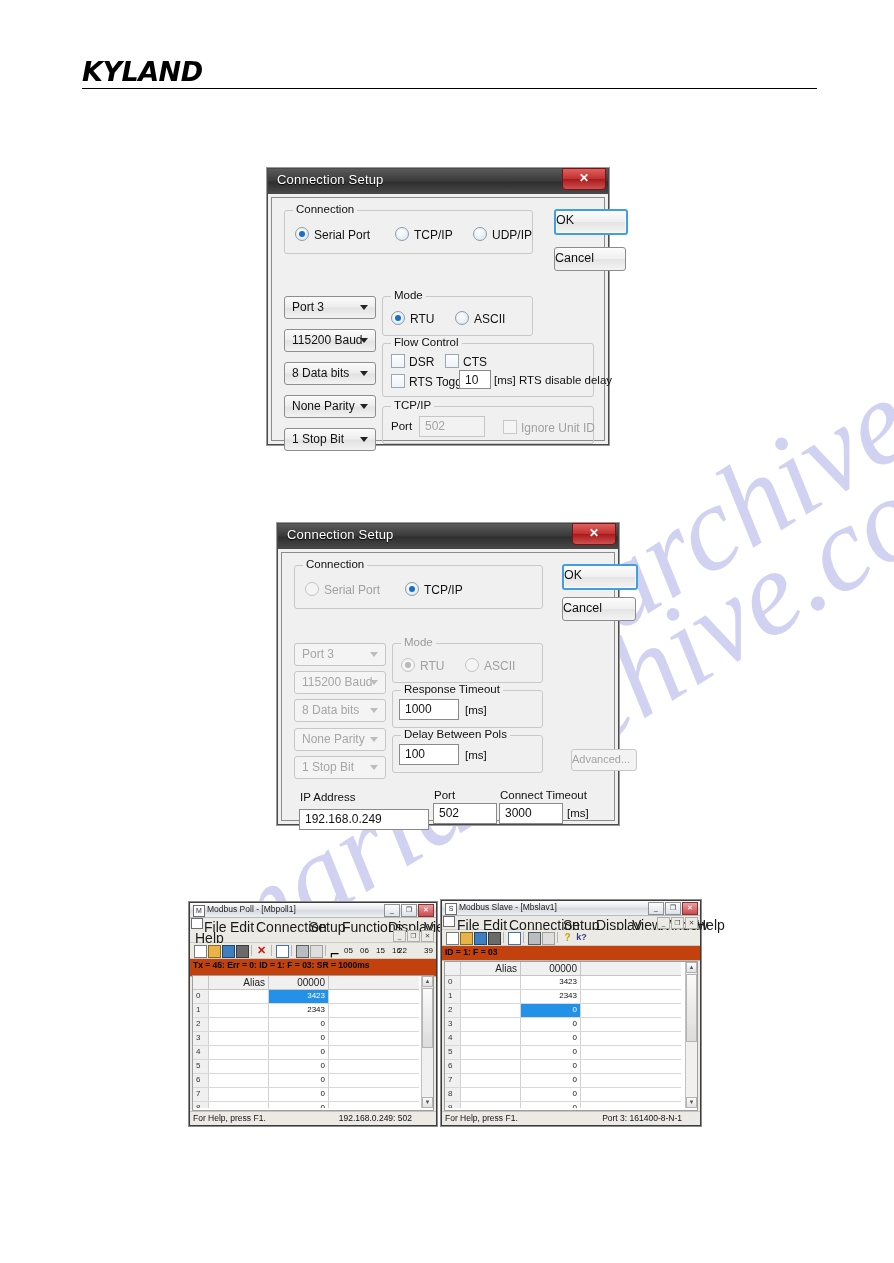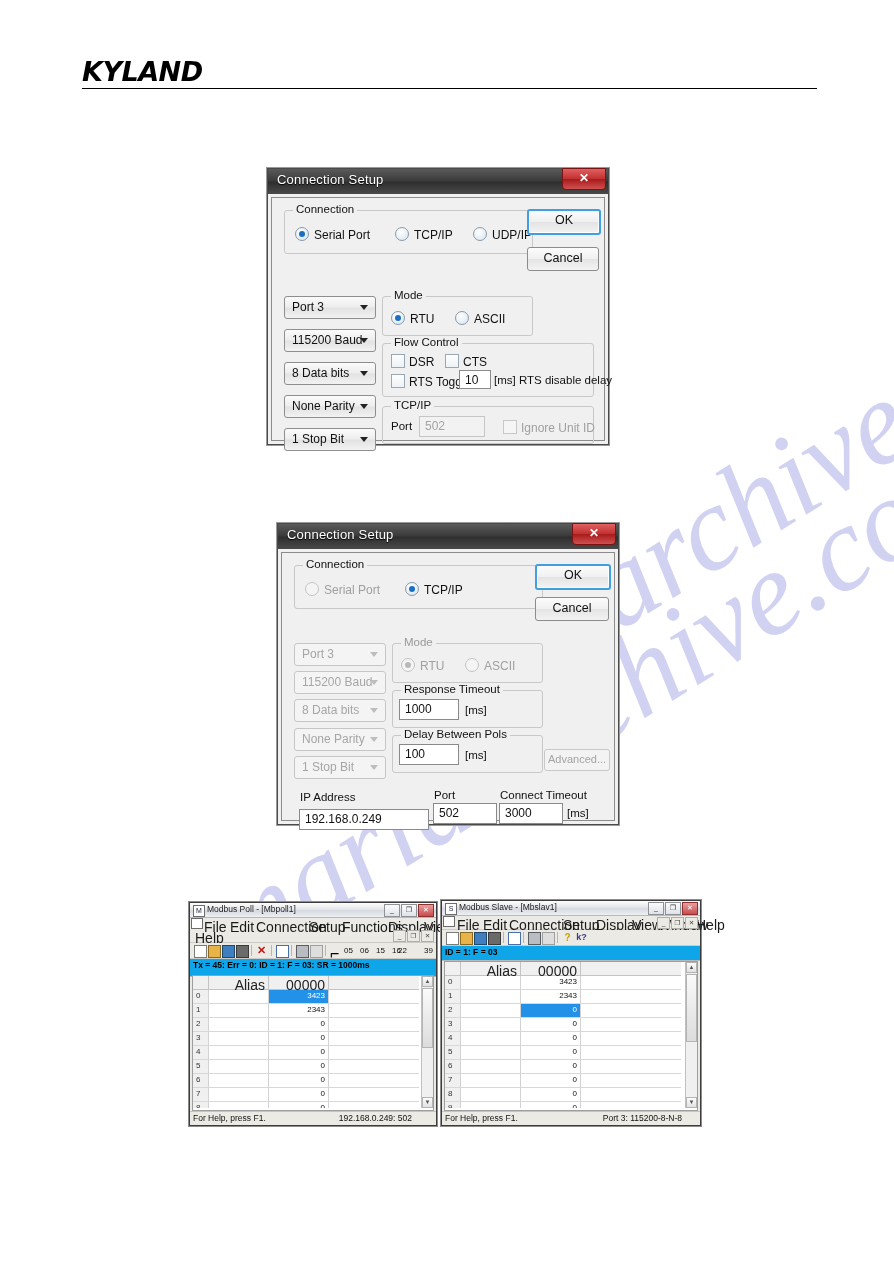--- a/index.html
+++ b/index.html
@@ -64,21 +64,21 @@
   .cmb.dis{color:#a6a6a6;border-color:#c6c6c6;background:#f4f4f4;}
   .cmb.dis b{border-top-color:#bdbdbd;}
   
   .inp{position:absolute;border:1px solid #8a8a8a;background:#fff;font-size:12px;color:#111;}
   .inp span{position:absolute;left:5px;top:2px;white-space:nowrap;}
   .inp.dis{background:#f2f2f2;border-color:#c6c6c6;color:#a4a4a4;}
   .lbl{position:absolute;font-size:11.5px;color:#111;white-space:nowrap;}
   
   .btn{position:absolute;border:1px solid #8c8c8c;border-radius:3px;
        background:linear-gradient(180deg,#fcfcfc 0%,#f0f0f0 48%,#e4e4e4 52%,#f3f3f3 100%);
-       font-size:12.5px;color:#111;text-align:center;}
+       font-size:12.5px;color:#111;margin-left:27px;}
   .btn.focus{border:2px solid #3f9fe0;box-shadow:inset 0 0 0 1px #fff;}
   .btn.dis{color:#a4a4a4;border-color:#c8c8c8;background:#f3f3f3;}
   .btn i{font-style:normal;display:block;}
   
   .app{position:absolute;border:1px solid #3c3c3c;background:#eceae4;
        box-shadow:0 0 0 1px #8d8d8d;}
   .app .atbar{height:14px;background:linear-gradient(180deg,#fdfdfd,#e4e6ea 45%,#d6dae0 55%,#eceff3);
        position:relative;border-bottom:1px solid #b6bac0;}
   .app .atbar .atxt{position:absolute;left:17px;top:1px;font-size:8.5px;color:#1a1a1a;white-space:nowrap;}
   .app .atbar .aico{position:absolute;left:3px;top:2px;width:10px;height:10px;
@@ -91,26 +91,26 @@
   .menu{height:13px;background:#eceae4;border-bottom:1px solid #cdcbc5;position:relative;}
   .menu span{position:absolute;top:1px;font-size:14px;color:#1a1a1a;white-space:nowrap;}
   .menu .mi{text-decoration:none;}
   .mdibtns{position:absolute;right:2px;top:1px;display:flex;gap:1px;}
   .mdibtns u{display:block;width:11px;height:10px;border:1px solid #b0aeaa;background:#eceae4;
        font-size:6.5px;line-height:9px;text-align:center;color:#444;text-decoration:none;}
   .tools{height:15px;background:#eceae4;border-bottom:1px solid #cdcbc5;position:relative;}
   .tools .ti{position:absolute;top:2px;width:11px;height:11px;}
   .tools .tn{position:absolute;top:3px;font-size:8px;color:#111;}
   .tools .sep{position:absolute;top:2px;width:1px;height:11px;background:#b8b6b1;}
-  .statline{background:#0ea5e9;border-bottom:1px solid #b9b9b9;position:relative;}
+  .statline{background:#c2410c;border-bottom:1px solid #b9b9b9;position:relative;}
   .statline span{position:absolute;left:3px;top:1px;font-size:8.5px;color:#000;
        font-weight:bold;white-space:nowrap;}
   .grid{position:absolute;background:#fff;overflow:hidden;}
   .ghead{display:flex;height:13px;background:#f0f0f0;border-bottom:1px solid #c4c4c4;}
-  .ghead div{font-size:14px;color:#222;text-align:right;padding:1px 3px 0 0;
+  .ghead div{font-size:10px;color:#222;text-align:right;padding:1px 3px 0 0;
        border-right:1px solid #c4c4c4;box-sizing:border-box;}
   .grow{display:flex;height:13px;border-bottom:1px solid #d8d8d8;}
   .grow div{font-size:8px;color:#111;box-sizing:border-box;border-right:1px solid #d2d2d2;
        padding:1px 3px 0 0;}
   .grow .c0{background:#f0f0f0;text-align:left;padding-left:3px;color:#333;}
   .grow .c1{text-align:right;background:#fff;}
   .grow .c2{text-align:right;background:#fff;}
   .grow .c2.sel{background:#2491e8;color:#fff;}
   .vsb{position:absolute;width:11px;background:#f0f0f0;border-left:1px solid #c0c0c0;}
   .vsb .ar{position:absolute;left:0;width:11px;height:11px;
@@ -541,15 +541,15 @@
         </div>
     </div>
     <div class="vsb" style="right:0;top:0;width:11px;height:146px;">
       <div class="ar" style="top:0;">▲</div>
       <div class="th" style="top:12px;height:68px;"></div>
       <div class="ar" style="bottom:0;">▼</div>
     </div>
   </div>
   <div class="sbar" style="left:0;bottom:0;width:100%;">
     <div class="l">For Help, press F1.</div>
-    <div class="r" style="right:18px;">Port 3: 115200-8-N-8</div>
+    <div class="r" style="right:18px;">Port 3: 161400-8-N-1</div>
   </div>
 </div>
 
 </body></html>

